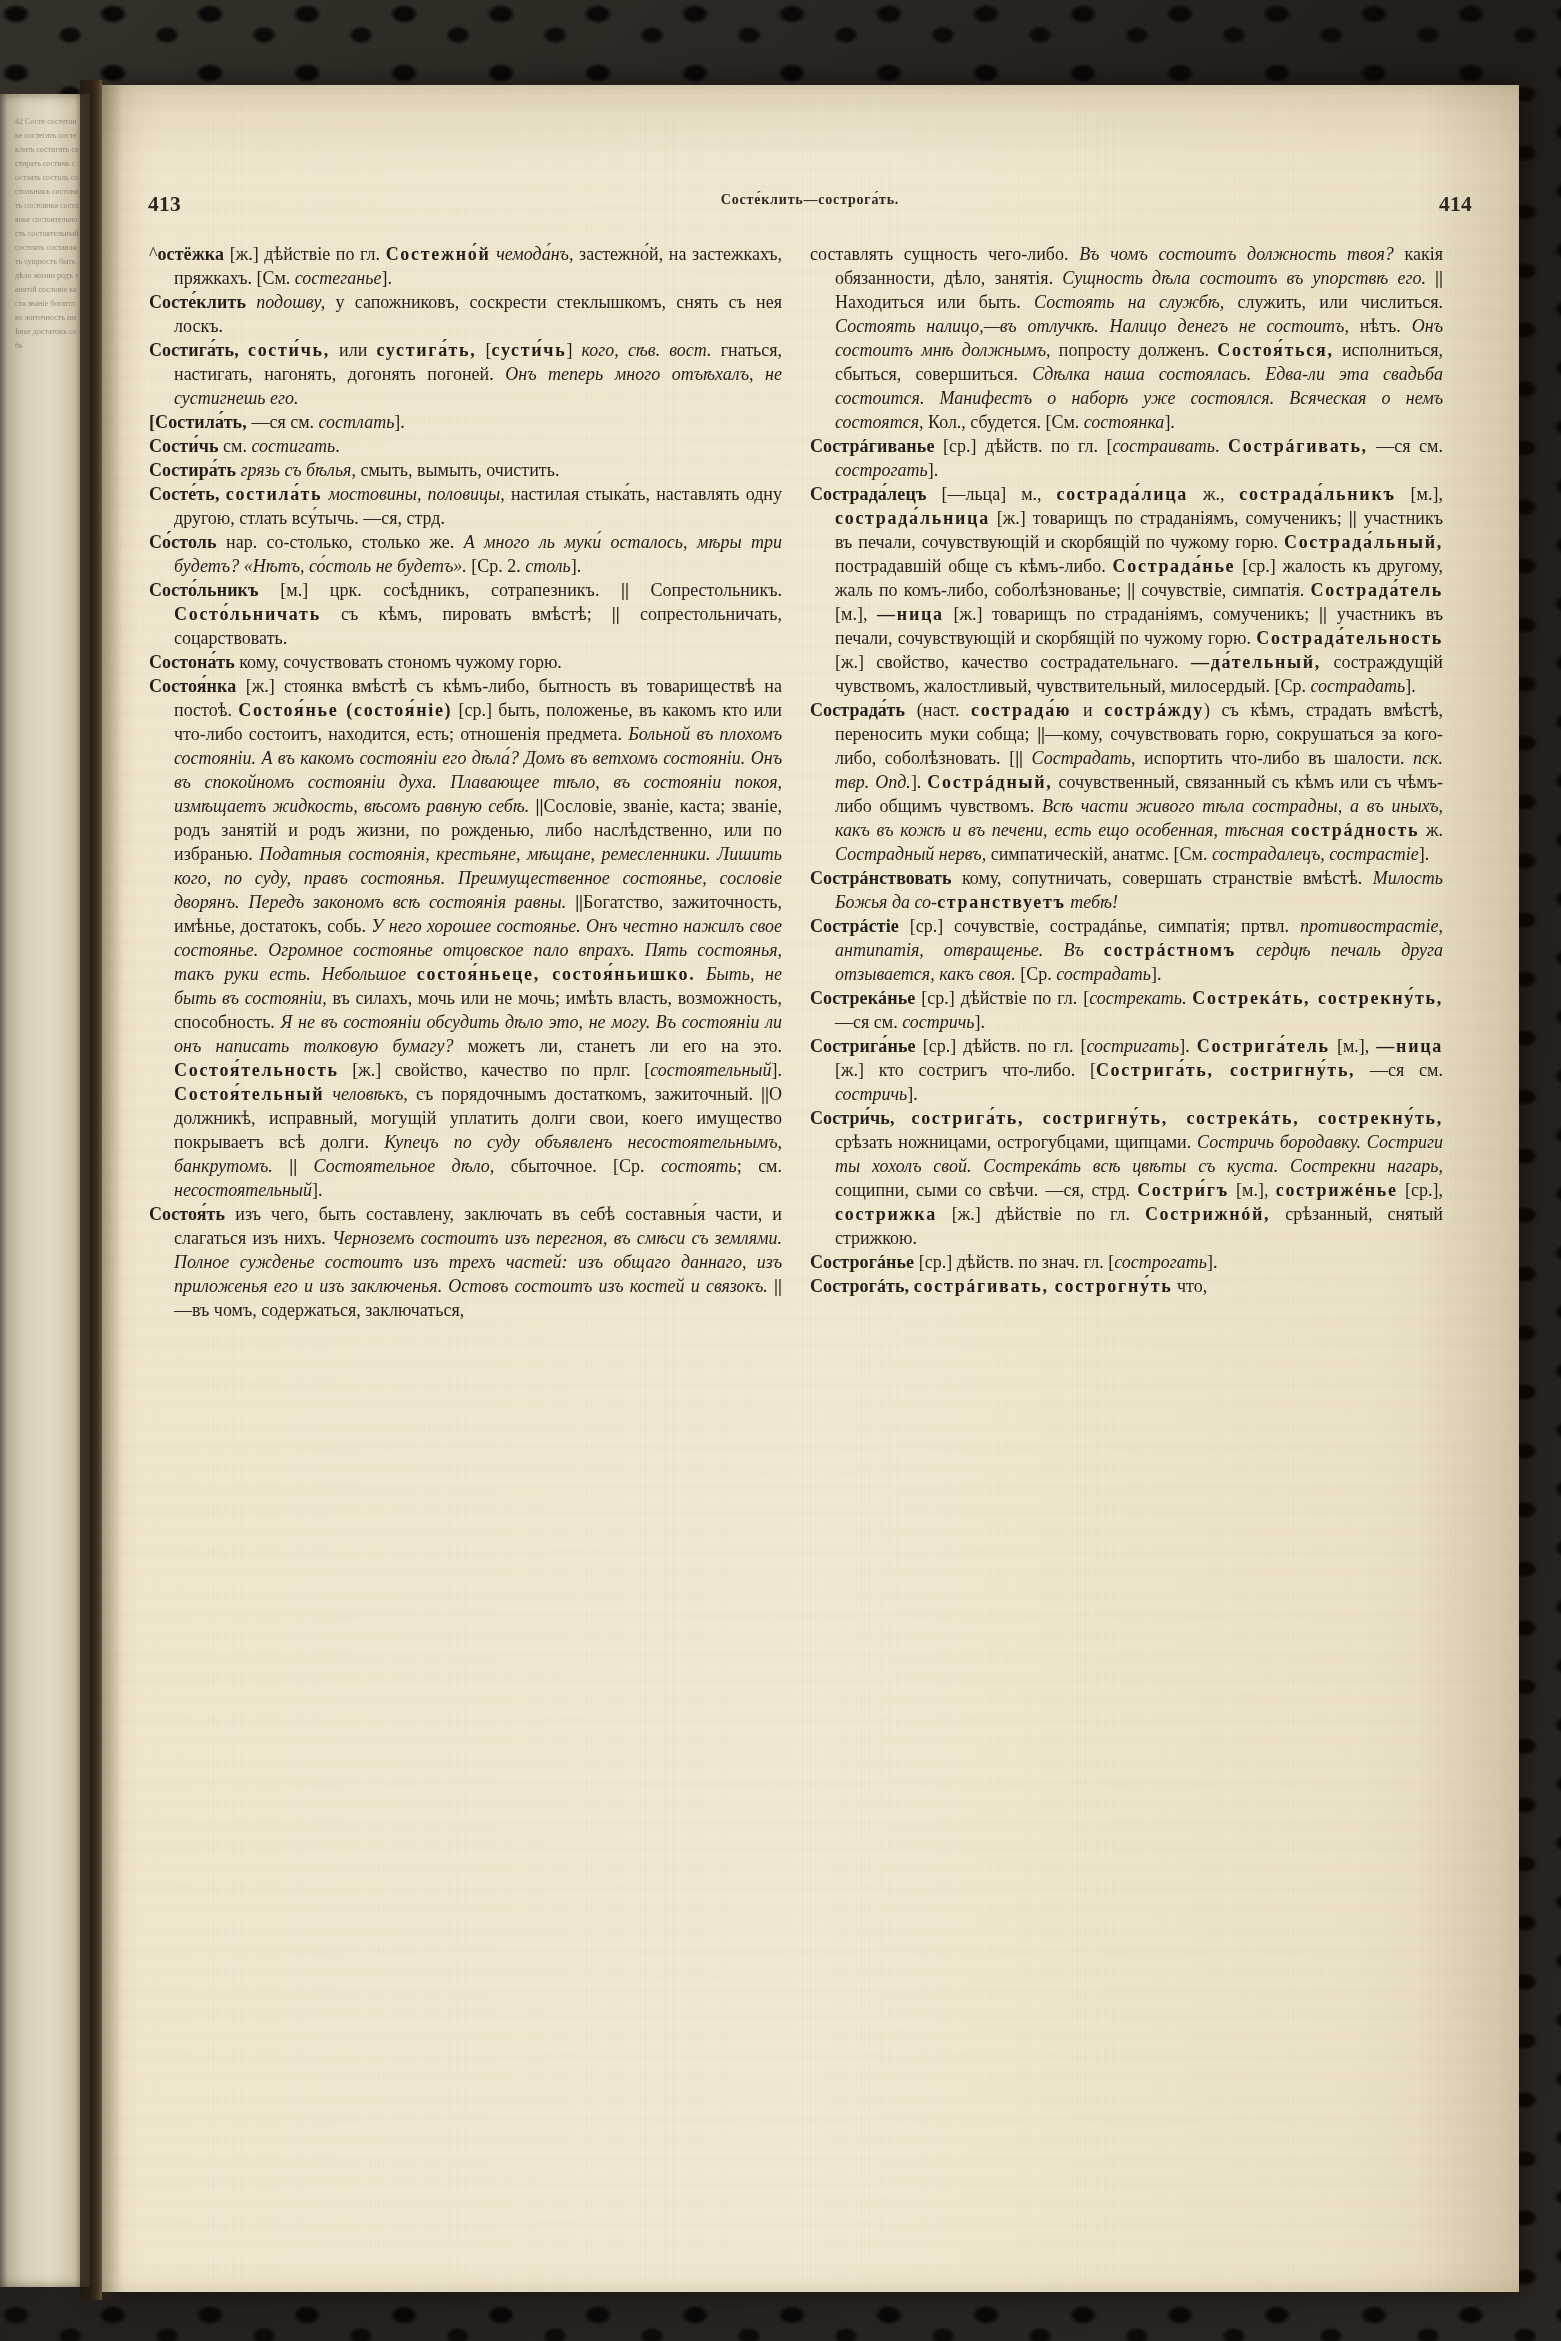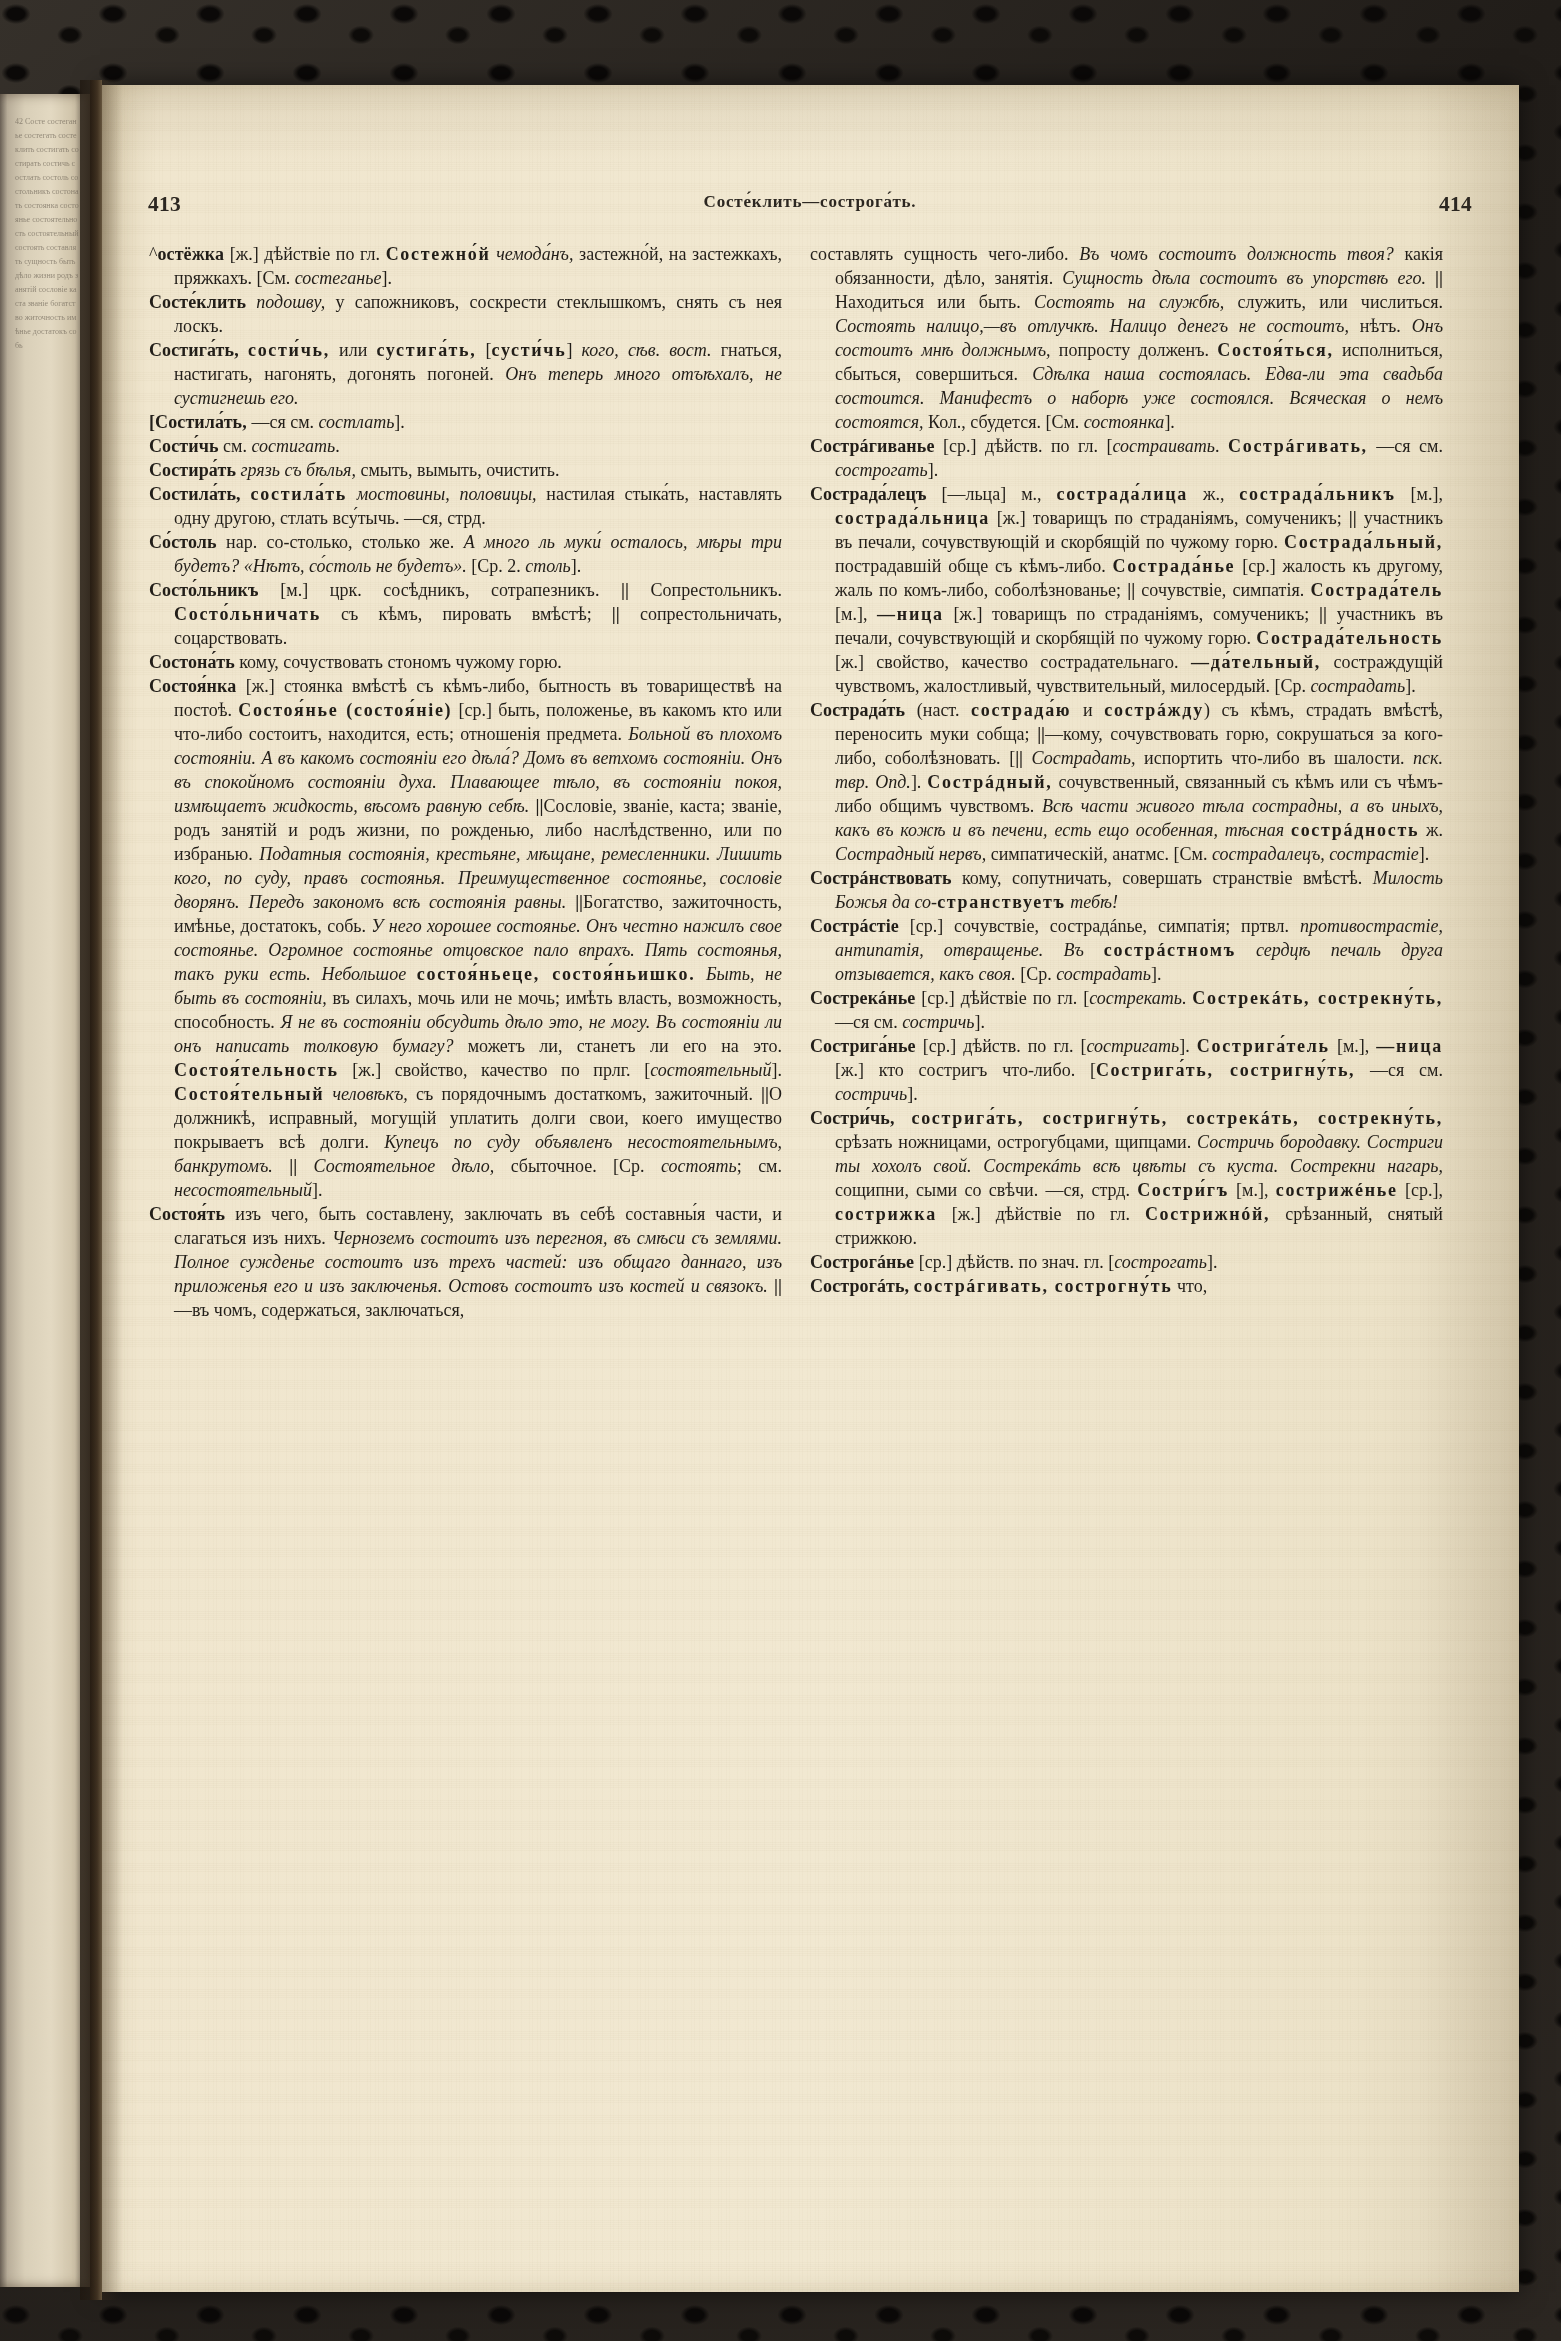--- a/index.html
+++ b/index.html
@@ -105,21 +105,21 @@
     font-family: "Liberation Serif", serif;
     color: #2c2721;
     z-index: 2;
   }
   .folio {
     font-size: 21.4px;
     font-weight: 700;
     letter-spacing: 0.3px;
   }
   #head-title {
-    font-size: 17px;
+    font-size: 14px;
     font-weight: 700;
     letter-spacing: 0.8px;
     text-align: center;
     flex: 1;
   }
 
   
   #columns {
     position: absolute;
     left: 49px; top: 157px;
@@ -168,21 +168,21 @@
   </div>
 
   <div id="columns">
     <div class="column" id="col-0">
         <p class="entry"><span>^</span><span class="hw">остёжка</span><span> [ж.] дѣйствіе по гл. </span><span class="hws">Состежно́й</span><span> </span><span class="it">чемода́нъ,</span><span> застежно́й, на застежкахъ, пряжкахъ. [См. </span><span class="it">состеганье</span><span>].</span></p>
         <p class="entry"><span class="hw">Состе́клить</span><span> </span><span class="it">подошву,</span><span> у сапожниковъ, соскрести стеклышкомъ, снять съ нея лоскъ.</span></p>
         <p class="entry"><span class="hw">Состига́ть, </span><span class="hws">сости́чь,</span><span> или </span><span class="hws">сустига́ть,</span><span> [</span><span class="hws">сусти́чь</span><span>] </span><span class="it">кого,</span><span> </span><span class="it">сѣв. вост.</span><span> гнаться, настигать, нагонять, догонять погоней. </span><span class="it">Онъ теперь много отъѣхалъ, не сустигнешь его.</span></p>
         <p class="entry"><span class="hw">[Состила́ть, </span><span>—ся см. </span><span class="it">состлать</span><span>].</span></p>
         <p class="entry"><span class="hw">Сости́чь</span><span> см. </span><span class="it">состигать</span><span>.</span></p>
         <p class="entry"><span class="hw">Состира́ть</span><span> </span><span class="it">грязь съ бѣлья,</span><span> смыть, вымыть, очистить.</span></p>
-        <p class="entry"><span class="hw">Состила́ть, </span><span class="hws">состила́ть</span><span> </span><span class="it">мостовины, половицы,</span><span> настилая стыка́ть, наставлять одну другою, стлать всу́тычь. —ся, стрд.</span></p>
+        <p class="entry"><span class="hw">Состе́ть, </span><span class="hws">состила́ть</span><span> </span><span class="it">мостовины, половицы,</span><span> настилая стыка́ть, наставлять одну другою, стлать всу́тычь. —ся, стрд.</span></p>
         <p class="entry"><span class="hw">Со́столь</span><span> нар. со-столько, столько же. </span><span class="it">А много ль муки́ осталось, мѣры три будетъ? «Нѣтъ, со́столь не будетъ».</span><span> [Ср. 2. </span><span class="it">столь</span><span>].</span></p>
         <p class="entry"><span class="hw">Состо́льникъ</span><span> [м.] црк. сосѣдникъ, сотрапезникъ. </span><span class="vbar">||</span><span> Сопрестольникъ. </span><span class="hws">Состо́льничать</span><span> </span><span>съ кѣмъ,</span><span> пировать вмѣстѣ; </span><span class="vbar">||</span><span> сопрестольничать, соцарствовать.</span></p>
         <p class="entry"><span class="hw">Состона́ть</span><span> </span><span>кому,</span><span> сочуствовать стономъ чужому горю.</span></p>
         <p class="entry"><span class="hw">Состоя́нка</span><span> [ж.] стоянка вмѣстѣ съ кѣмъ-либо, бытность въ товариществѣ на постоѣ. </span><span class="hws">Состоя́нье (состоя́ніе)</span><span> [ср.] быть, положенье, въ какомъ кто или что-либо состоитъ, находится, есть; отношенія предмета. </span><span class="it">Больной въ плохомъ состояніи. А въ какомъ состояніи его дѣла́? Домъ въ ветхомъ состояніи. Онъ въ спокойномъ состояніи духа. Плавающее тѣло, въ состояніи покоя, измѣщаетъ жидкость, вѣсомъ равную себѣ.</span><span> </span><span class="vbar">||</span><span>Сословіе, званіе, каста; званіе, родъ занятій и родъ жизни, по рожденью, либо наслѣдственно, или по избранью. </span><span class="it">Податныя состоянія, крестьяне, мѣщане, ремесленники. Лишить кого, по суду, правъ состоянья. Преимущественное состоянье, сословіе дворянъ. Передъ закономъ всѣ состоянія равны.</span><span> </span><span class="vbar">||</span><span>Богатство, зажиточность, имѣнье, достатокъ, собь. </span><span class="it">У него хорошее состоянье. Онъ честно нажилъ свое состоянье. Огромное состоянье отцовское пало впрахъ. Пять состоянья, такъ руки есть. Небольшое</span><span> </span><span class="hws">состоя́ньеце, состоя́ньишко.</span><span> </span><span class="it">Быть, не быть въ состояніи,</span><span> въ силахъ, мочь или не мочь; имѣть власть, возможность, способность. </span><span class="it">Я не въ состояніи обсудить дѣло это, не могу. Въ состояніи ли онъ написать толковую бумагу?</span><span> можетъ ли, станетъ ли его на это. </span><span class="hws">Состоя́тельность</span><span> [ж.] свойство, качество по прлг. [</span><span class="it">состоятельный</span><span>]. </span><span class="hws">Состоя́тельный</span><span> </span><span class="it">человѣкъ,</span><span> съ порядочнымъ достаткомъ, зажиточный. </span><span class="vbar">||</span><span>О должникѣ, исправный, могущій уплатить долги свои, коего имущество покрываетъ всѣ долги. </span><span class="it">Купецъ по суду объявленъ несостоятельнымъ, банкрутомъ.</span><span> </span><span class="vbar">||</span><span> </span><span class="it">Состоятельное дѣло,</span><span> сбыточное. [Ср. </span><span class="it">состоять</span><span>; см. </span><span class="it">несостоятельный</span><span>].</span></p>
         <p class="entry"><span class="hw">Состоя́ть</span><span> </span><span>изъ чего,</span><span> быть составлену, заключать въ себѣ составны́я части, и слагаться изъ нихъ. </span><span class="it">Черноземъ состоитъ изъ перегноя, въ смѣси съ землями. Полное сужденье состоитъ изъ трехъ частей: изъ общаго даннаго, изъ приложенья его и изъ заключенья. Остовъ состоитъ изъ костей и связокъ.</span><span> </span><span class="vbar">||</span><span> —въ чомъ, содержаться, заключаться,</span></p>
       </div>
     <div class="column" id="col-1">
         <p class="entry"><span>составлять сущность чего-либо. </span><span class="it">Въ чомъ состоитъ должность твоя?</span><span> какія обязанности, дѣло, занятія. </span><span class="it">Сущность дѣла состоитъ въ упорствѣ его.</span><span> </span><span class="vbar">||</span><span> Находиться или быть. </span><span class="it">Состоять на службѣ,</span><span> служить, или числиться. </span><span class="it">Состоять налицо,—въ отлучкѣ. Налицо денегъ не состоитъ,</span><span> нѣтъ. </span><span class="it">Онъ состоитъ мнѣ должнымъ,</span><span> попросту долженъ. </span><span class="hws">Состоя́ться,</span><span> исполниться, сбыться, совершиться. </span><span class="it">Сдѣлка наша состоялась. Едва-ли эта свадьба состоится. Манифестъ о наборѣ уже состоялся. Всяческая о немъ состоятся,</span><span> Кол., сбудется. [См. </span><span class="it">состоянка</span><span>].</span></p>
         <p class="entry"><span class="hw">Сострáгиванье</span><span> [ср.] дѣйств. по гл. [</span><span class="it">состраивать</span><span>. </span><span class="hws">Сострáгивать,</span><span> —ся см. </span><span class="it">сострогать</span><span>].</span></p>
         <p class="entry"><span class="hw">Сострада́лецъ</span><span> [—льца] м., </span><span class="hws">сострада́лица</span><span> ж., </span><span class="hws">сострада́льникъ</span><span> [м.], </span><span class="hws">сострада́льница</span><span> [ж.] товарищъ по страданіямъ, сомученикъ; </span><span class="vbar">||</span><span> участникъ въ печали, сочувствующій и скорбящій по чужому горю. </span><span class="hws">Сострада́льный,</span><span> пострадавшій обще съ кѣмъ-либо. </span><span class="hws">Сострада́нье</span><span> [ср.] жалость къ другому, жаль по комъ-либо, соболѣзнованье; </span><span class="vbar">||</span><span> сочувствіе, симпатія. </span><span class="hws">Сострада́тель</span><span> [м.], </span><span class="hws">—ница</span><span> [ж.] товарищъ по страданіямъ, сомученикъ; </span><span class="vbar">||</span><span> участникъ въ печали, сочувствующій и скорбящій по чужому горю. </span><span class="hws">Сострада́тельность</span><span> [ж.] свойство, качество сострадательнаго. </span><span class="hws">—да́тельный,</span><span> состраждущій чувствомъ, жалостливый, чувствительный, милосердый. [Ср. </span><span class="it">сострадать</span><span>].</span></p>

